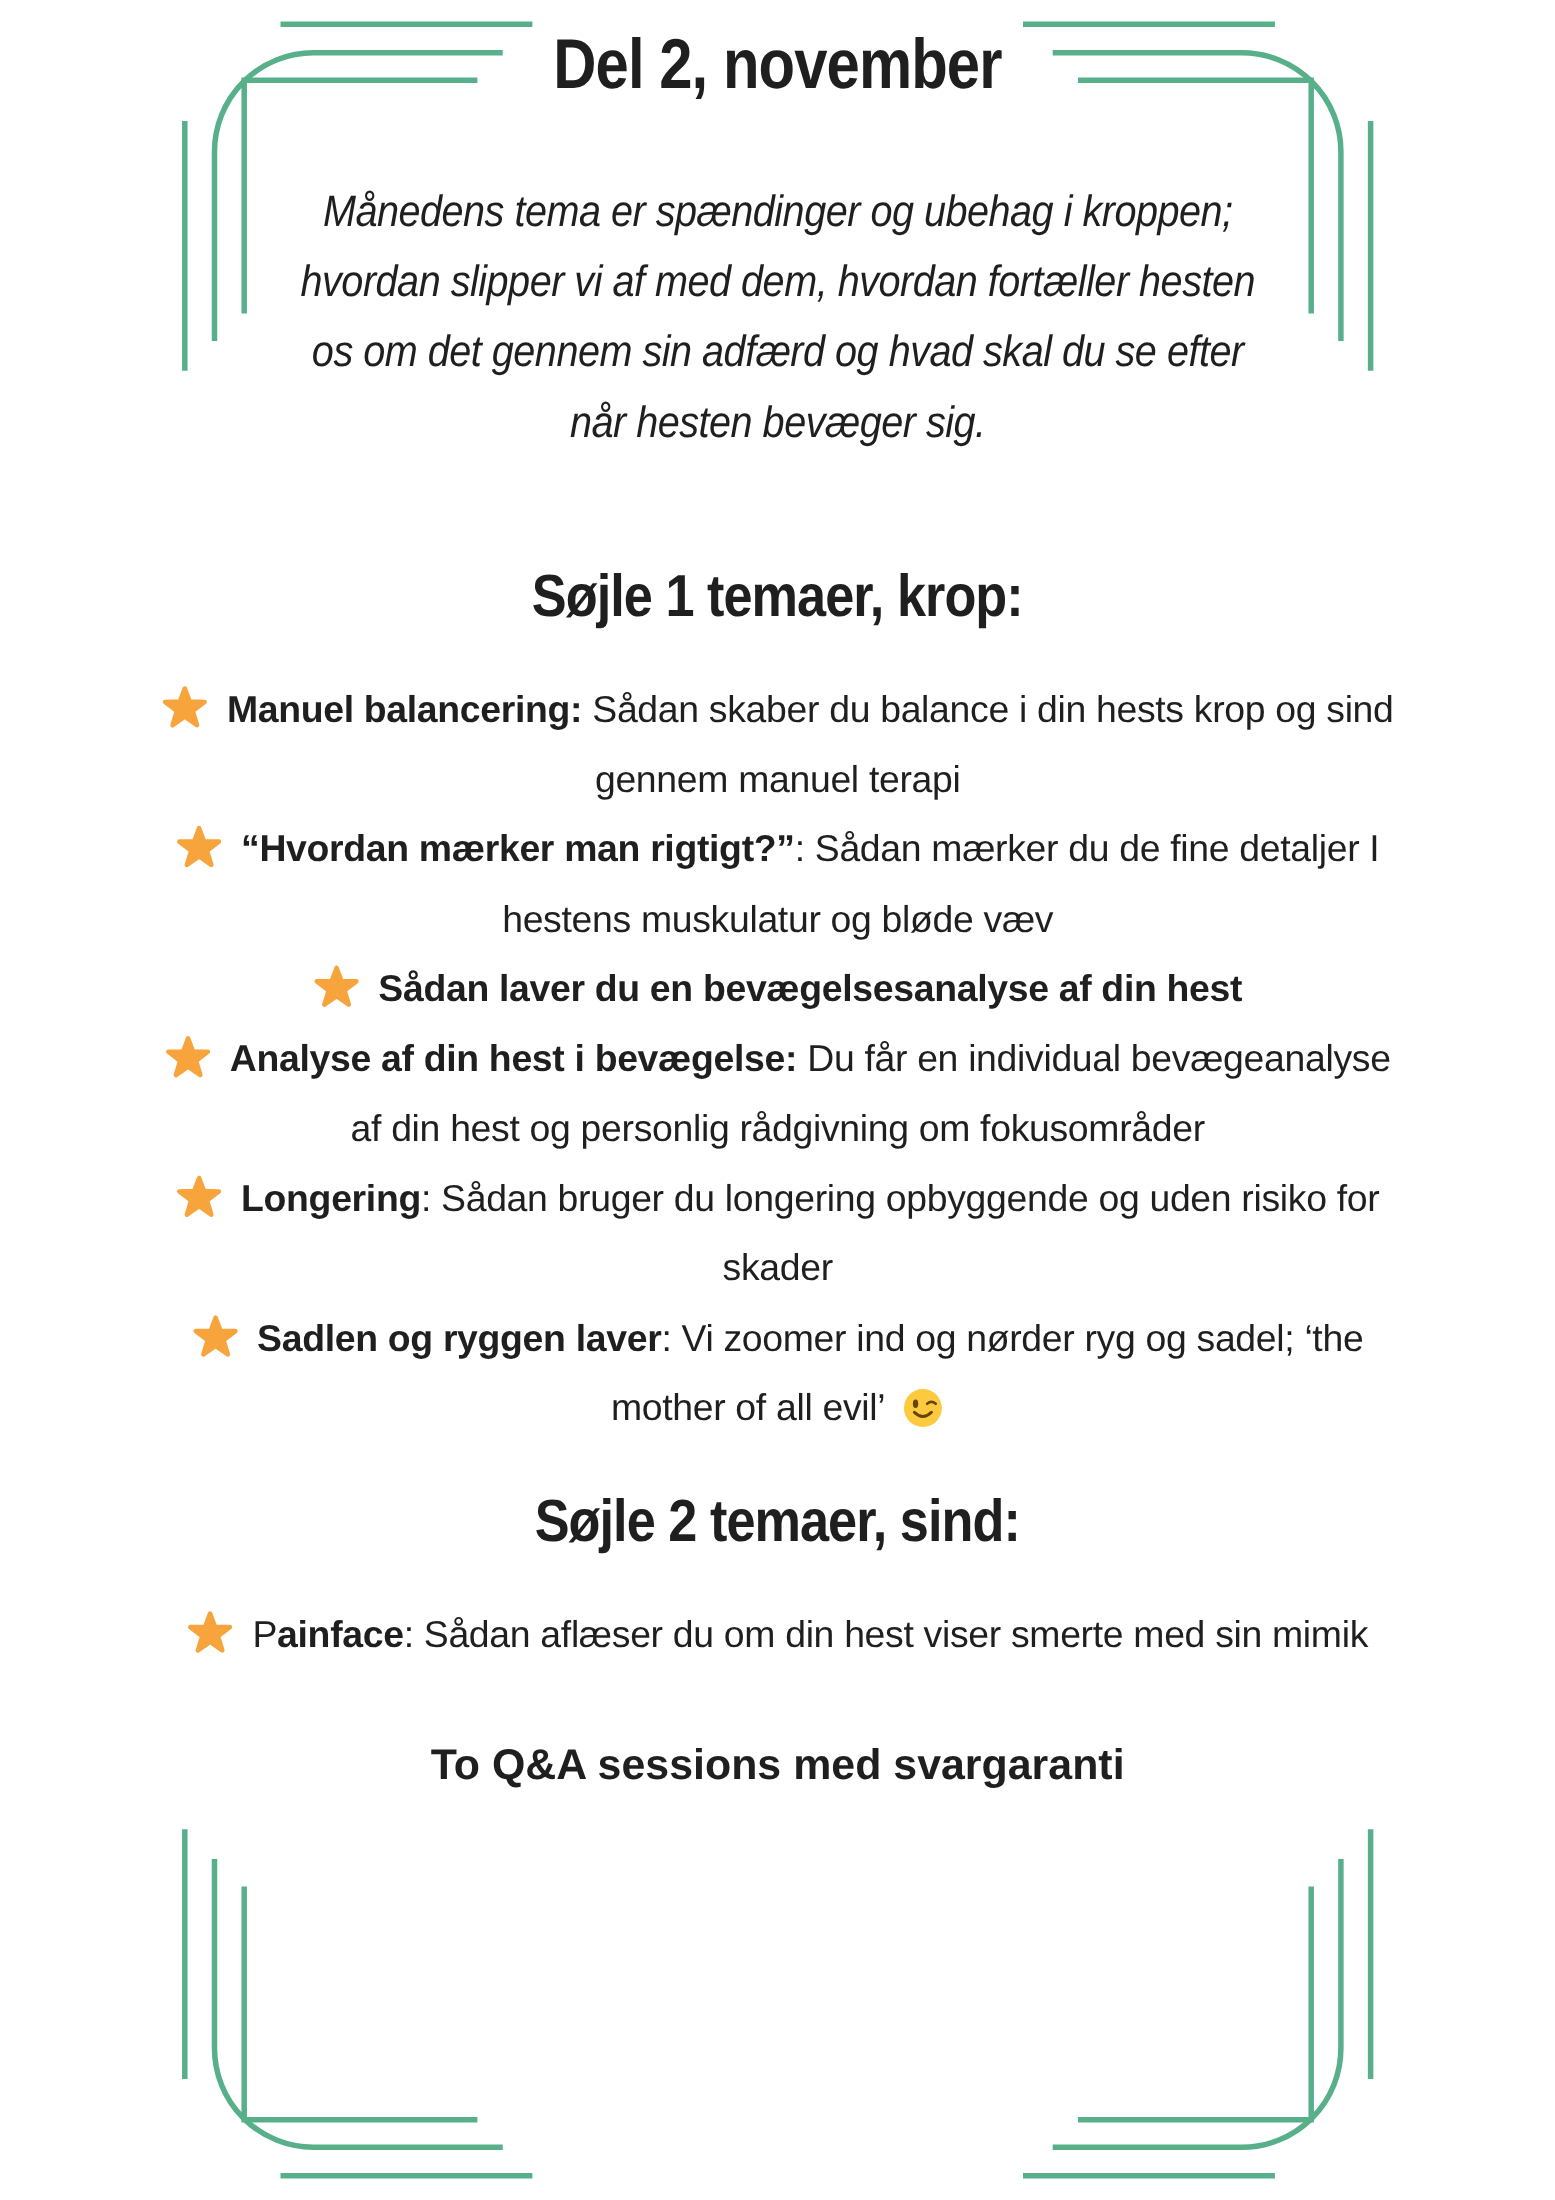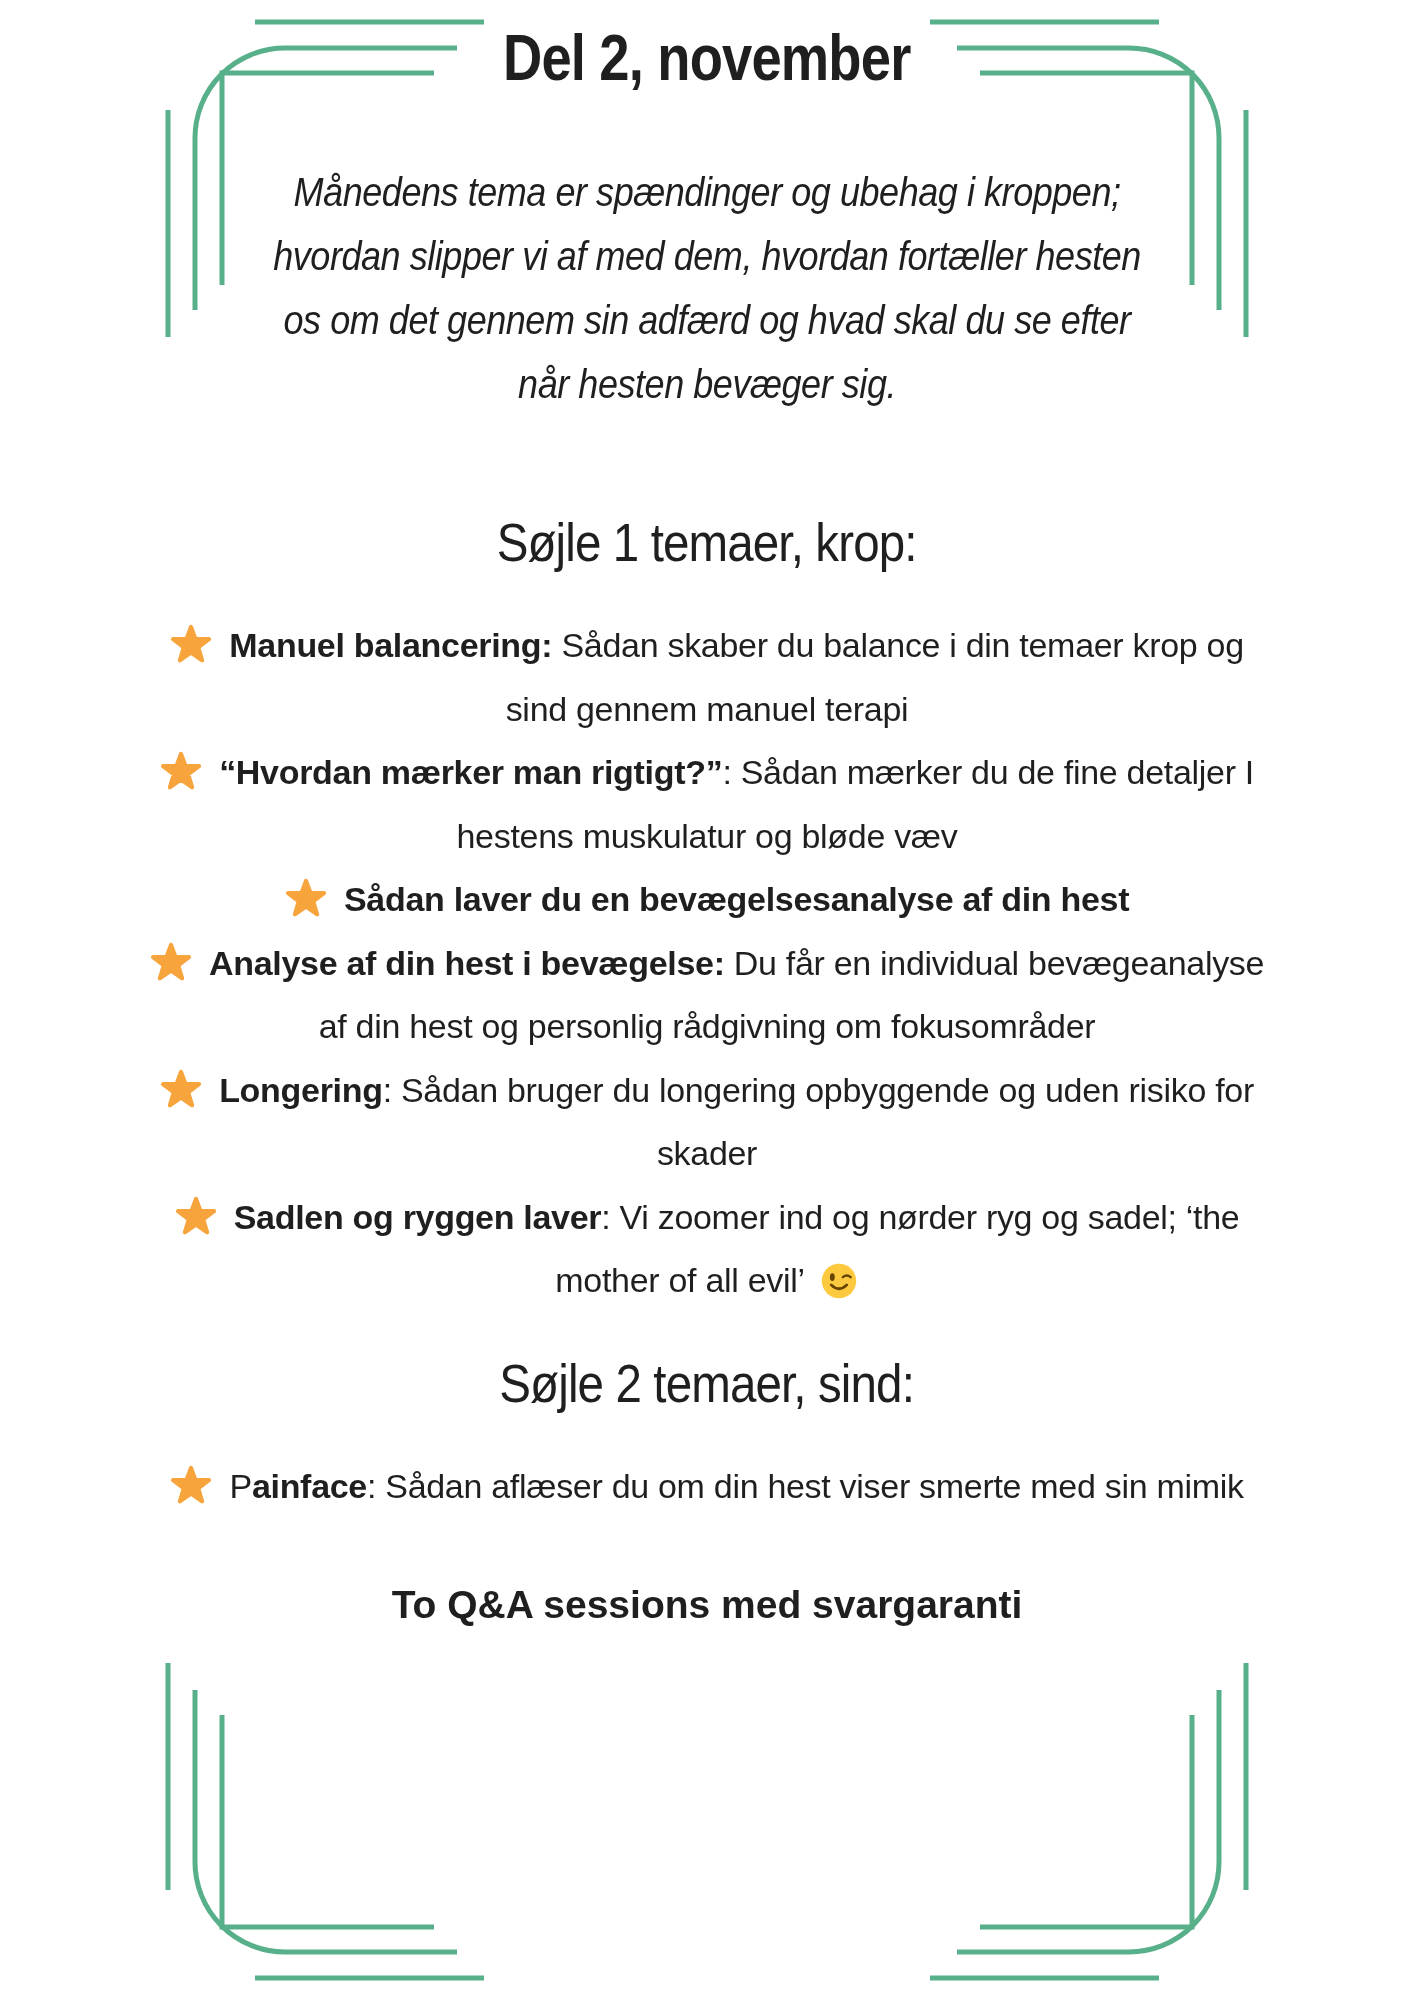--- a/index.html
+++ b/index.html
@@ -17,21 +17,21 @@
 
   .content{position:relative;text-align:center}
 
   .title{padding-top:26px;font-size:64px;font-weight:bold;line-height:64px;white-space:nowrap}
   .condense{display:inline-block;transform:scaleX(.85);transform-origin:center;letter-spacing:-1px}
   .condense-h{display:inline-block;transform:scaleX(.88);transform-origin:center;letter-spacing:-1px}
 
   .intro{margin-top:70px;font-size:40px;font-weight:normal;font-style:italic;line-height:64px}
   .intro-inner{display:inline-block;transform:scaleX(.9);transform-origin:center;letter-spacing:-.5px;text-align:center}
 
-  .sections .section-heading{margin-top:96px;font-size:54px;font-weight:normal;line-height:60px;white-space:nowrap}
+  .sections .section-heading{margin-top:96px;font-size:54px;font-weight:bold;line-height:60px;white-space:nowrap}
   .sections .theme-list + .section-heading{margin-top:40px}
 
   .theme-list{margin:42px auto 0;max-width:1120px;font-size:34px;line-height:63.5px;letter-spacing:-.3px}
   .theme-item .bold{font-weight:bold}
 
   .star{width:42px;height:42px;vertical-align:-9px;margin-right:8px}
   .star path{fill:var(--star-orange,#f7a43d);stroke:var(--star-orange,#f7a43d);stroke-width:10;stroke-linejoin:round}
   .wink{width:40px;height:40px;vertical-align:-9px;margin-left:6px}
 
   .footer{margin-top:64px;font-size:39px;font-weight:bold;line-height:46px}
@@ -67,21 +67,21 @@
 
     <p class="intro"><span class="intro-inner">Månedens tema er spændinger og ubehag i kroppen;<br>hvordan slipper vi af med dem, hvordan fortæller hesten<br>os om det gennem sin adfærd og hvad skal du se efter<br>når hesten bevæger sig.</span></p>
 
     <div class="sections">
         <div class="section-heading"><span class="condense-h">Søjle 1 temaer, krop:</span></div>
         <div class="theme-list">
           <div class="theme-item">
   <svg class="star" viewBox="0 0 100 100">
     <path d="M50 7 L60.6 35.4 L92.8 36.1 L67.1 55.6 L76.4 86.4 L50 68 L23.6 86.4 L32.9 55.6 L7.2 36.1 L39.4 35.4 Z"></path>
   </svg>
-<span class="seg bold">Manuel balancering:</span><span class="seg"> Sådan skaber du balance i din temaer krop og sind gennem manuel terapi</span></div>
+<span class="seg bold">Manuel balancering:</span><span class="seg"> Sådan skaber du balance i din hests krop og sind gennem manuel terapi</span></div>
           <div class="theme-item">
   <svg class="star" viewBox="0 0 100 100">
     <path d="M50 7 L60.6 35.4 L92.8 36.1 L67.1 55.6 L76.4 86.4 L50 68 L23.6 86.4 L32.9 55.6 L7.2 36.1 L39.4 35.4 Z"></path>
   </svg>
 <span class="seg bold">“Hvordan mærker man rigtigt?”</span><span class="seg">: Sådan mærker du de fine detaljer I hestens muskulatur og bløde væv</span></div>
           <div class="theme-item">
   <svg class="star" viewBox="0 0 100 100">
     <path d="M50 7 L60.6 35.4 L92.8 36.1 L67.1 55.6 L76.4 86.4 L50 68 L23.6 86.4 L32.9 55.6 L7.2 36.1 L39.4 35.4 Z"></path>
   </svg>
 <span class="seg bold">Sådan laver du en bevægelsesanalyse af din hest</span></div>

